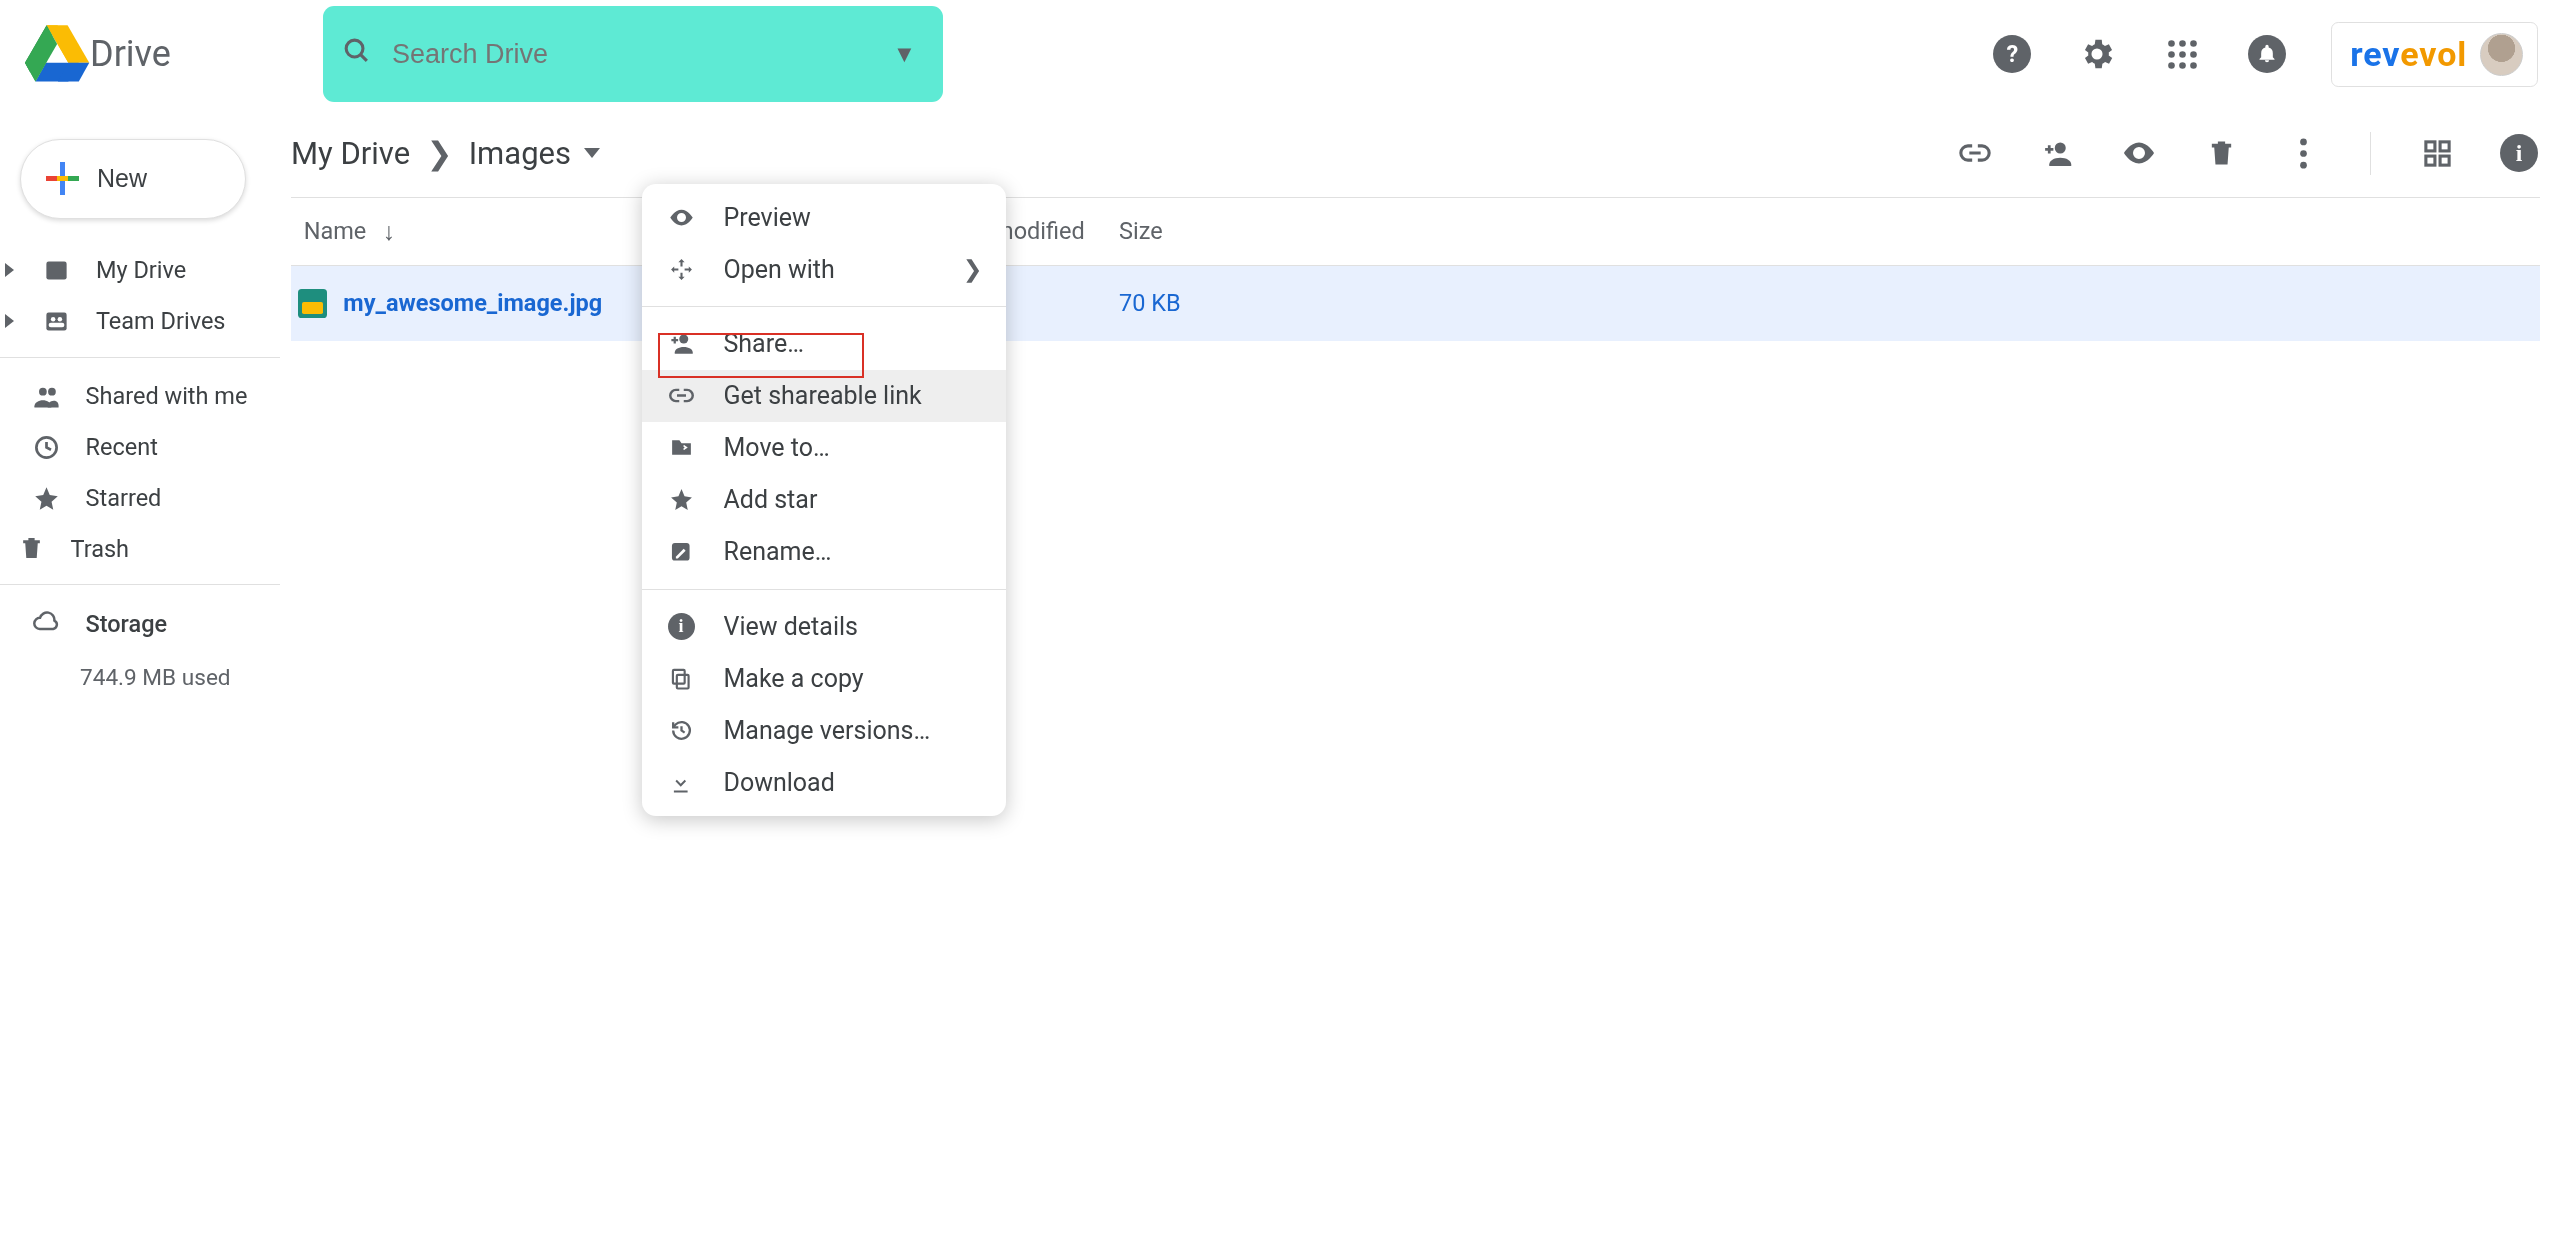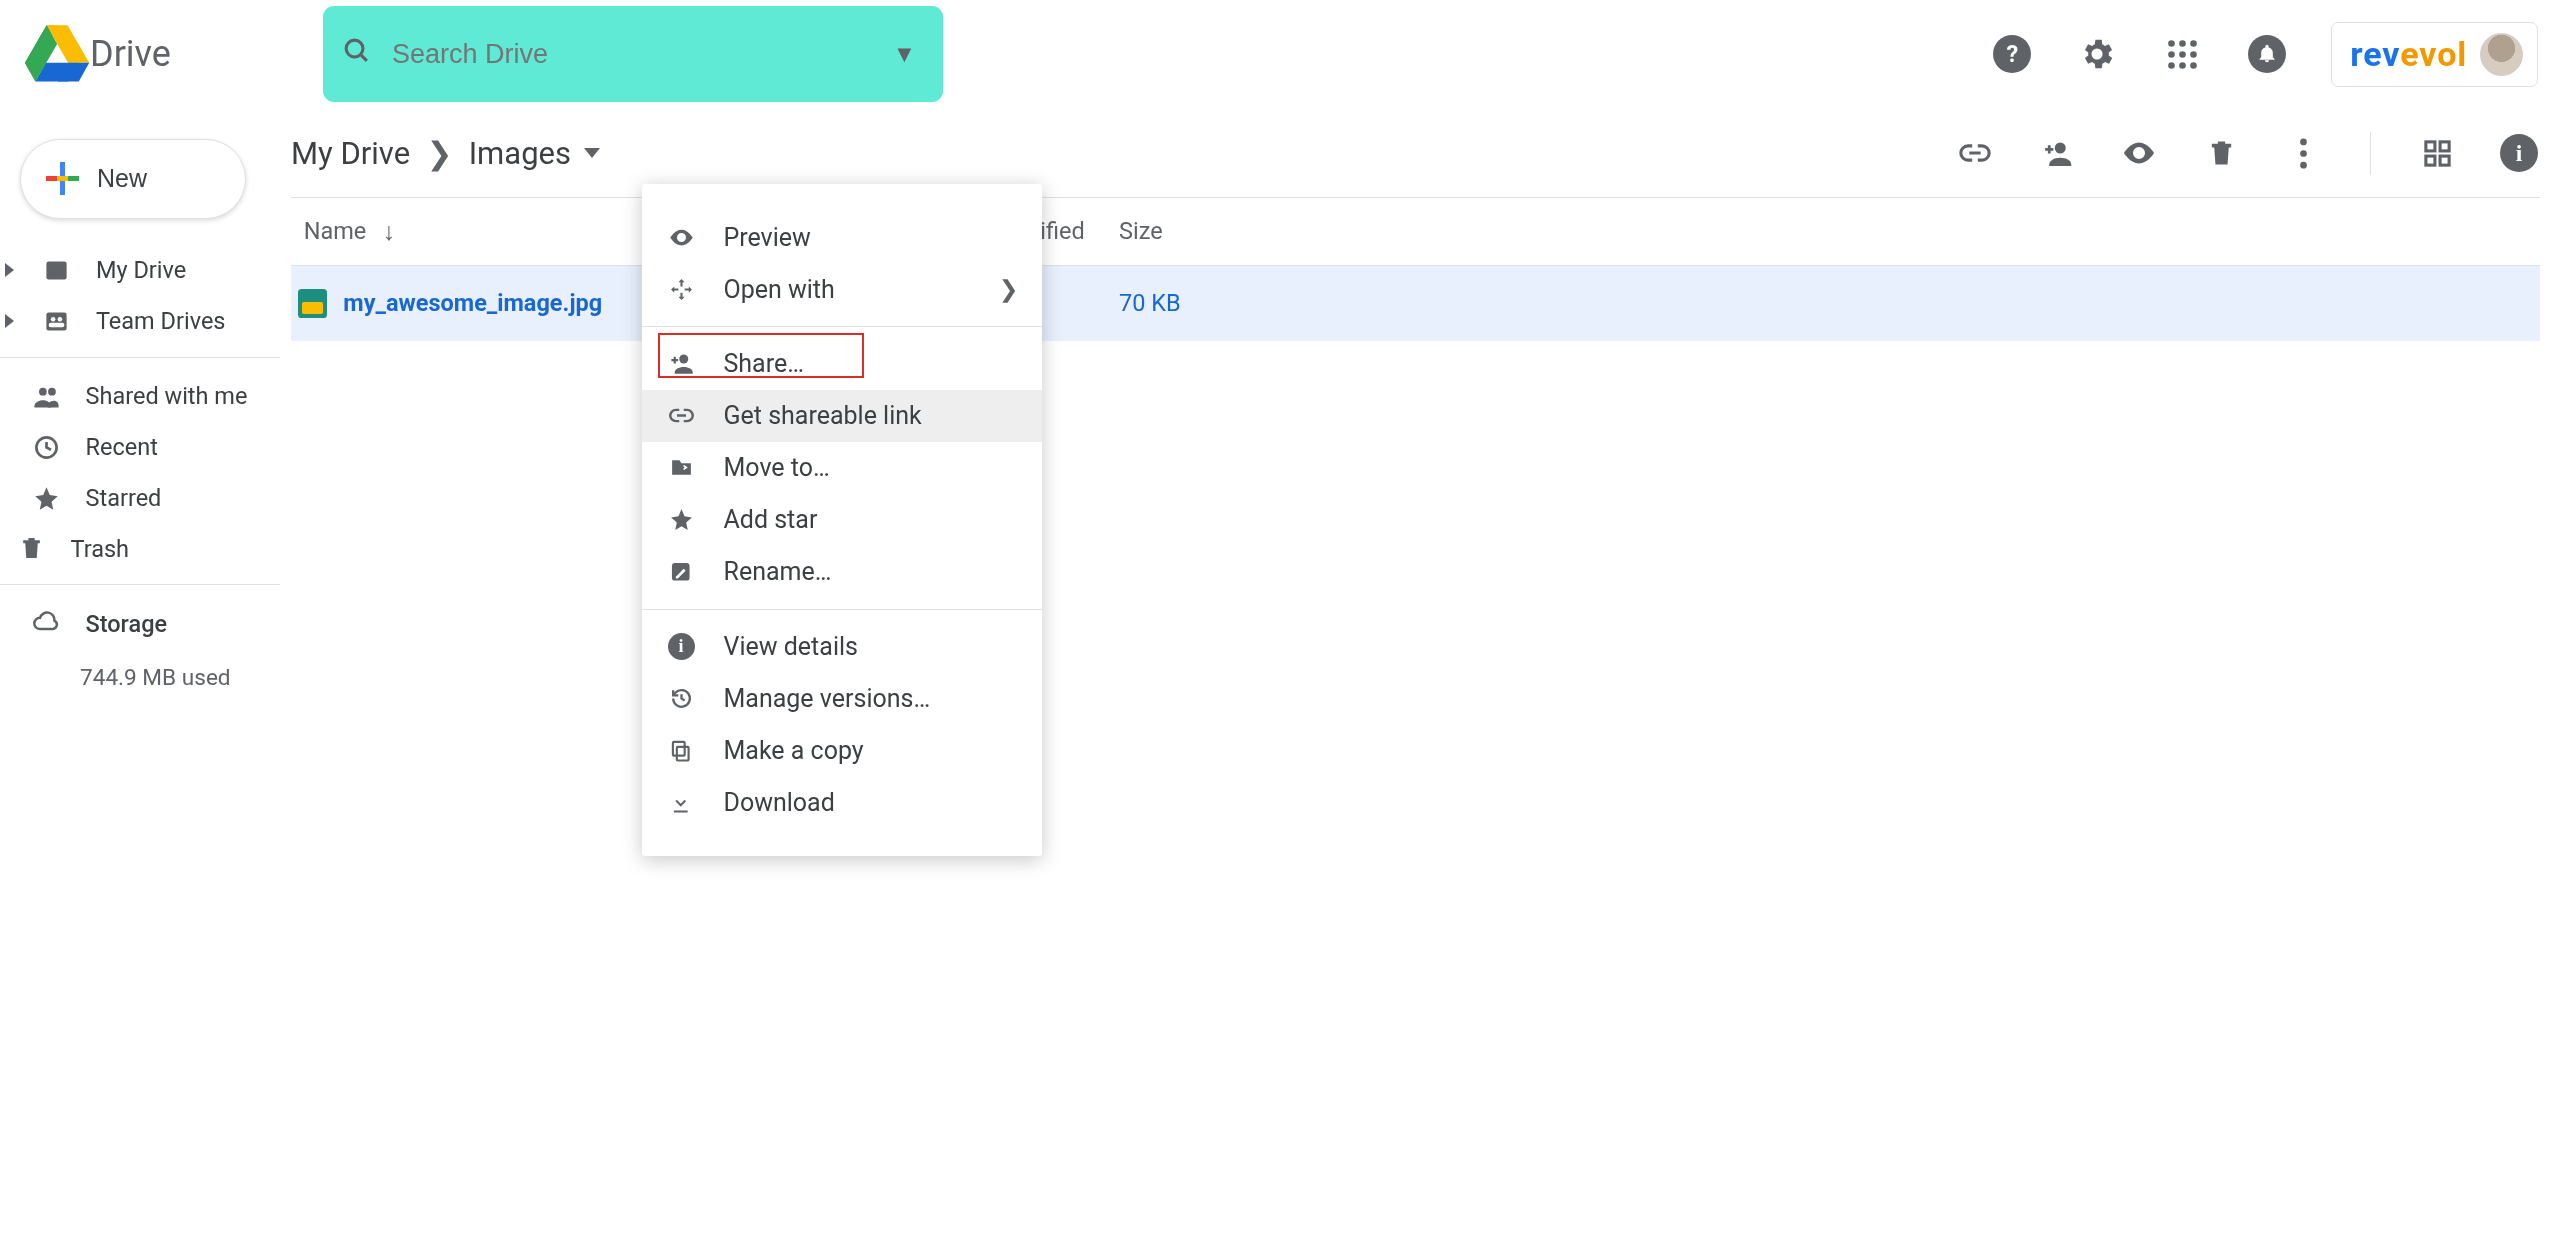--- a/index.html
+++ b/index.html
@@ -154,25 +154,25 @@
   .trow .col-name{color:#1967d2;padding-left:7px;font-weight:bold;}
   .file-thumb{
     width:29px;height:29px;border-radius:3.6px;
     background:linear-gradient(#1e8e7e,#1e8e7e);
     position:relative;
   }
   .file-thumb::after{content:"";position:absolute;left:3.6px;right:3.6px;bottom:3.6px;height:12.7px;background:#fbbc04;border-radius:1.8px;}
   
   .ctx{
     position:absolute; left:642px; top:184px;
-    width:400px;
+    width:364px;
     background:#fff;
     box-shadow:0 3.6px 20px rgba(0,0,0,.22);
-    border-radius:3px;
-    padding:27px 0;
+    border-radius:14px;
+    padding:7px 0;
     font-size:25px;
     color:#3c4043;
   }
   .ctx-item{
     display:flex;align-items:center;gap:27px;
     height:52px;padding:0 23.5px;cursor:pointer;
   }
   .ctx-item.highlight{background:#eeeeee;position:relative;}
   .ctx-item .ci-icon{width:31px;display:flex;justify-content:center;color:#5f6368;font-size:27px;}
   .ctx-item .ci-right{margin-left:auto;color:#5f6368;font-size:23.5px;}
@@ -480,39 +480,39 @@
   </div>
   <div class="ctx-sep"></div>
   <div class="ctx-item">
     <span class="ci-icon">
         <div class="icon-circle-fill" style="width:27px;height:27px;font-size:18px;font-family:serif;">i</div>
       </span>
     <span>View details</span>
   </div>
   <div class="ctx-item">
     <span class="ci-icon">
+        <svg width="23.5" height="23.5" viewBox="0 0 24 24" fill="none" stroke="#5f6368" stroke-width="2.2">
+          <rect x="8" y="8" width="12" height="14" rx="1"></rect>
+          <rect x="4" y="3" width="12" height="14" rx="1"></rect>
+        </svg>
+      </span>
+    <span>Make a copy</span>
+  </div>
+  <div class="ctx-item">
+    <span class="ci-icon">
         <svg width="25" height="25" viewBox="0 0 24 24" fill="none" stroke="#5f6368" stroke-width="2.2">
           <path d="M4 12a8 8 0 1 0 2.3-5.7L4 9"></path>
           <path d="M4 4v5h5"></path>
           <path d="M12 8v4l3 2"></path>
         </svg>
       </span>
     <span>Manage versions…</span>
   </div>
   <div class="ctx-item">
     <span class="ci-icon">
-        <svg width="23.5" height="23.5" viewBox="0 0 24 24" fill="none" stroke="#5f6368" stroke-width="2.2">
-          <rect x="8" y="8" width="12" height="14" rx="1"></rect>
-          <rect x="4" y="3" width="12" height="14" rx="1"></rect>
-        </svg>
-      </span>
-    <span>Make a copy</span>
-  </div>
-  <div class="ctx-item">
-    <span class="ci-icon">
         <svg width="23.5" height="23.5" viewBox="0 0 24 24" fill="#5f6368">
           <path d="M12 3v10l4-4 1.4 1.4L12 16 6.6 10.4 8 9l4 4V3zM5 20h14v2H5z"></path>
         </svg>
       </span>
     <span>Download</span>
   </div>
 </div>
 
 <div class="red-box"></div>
 

